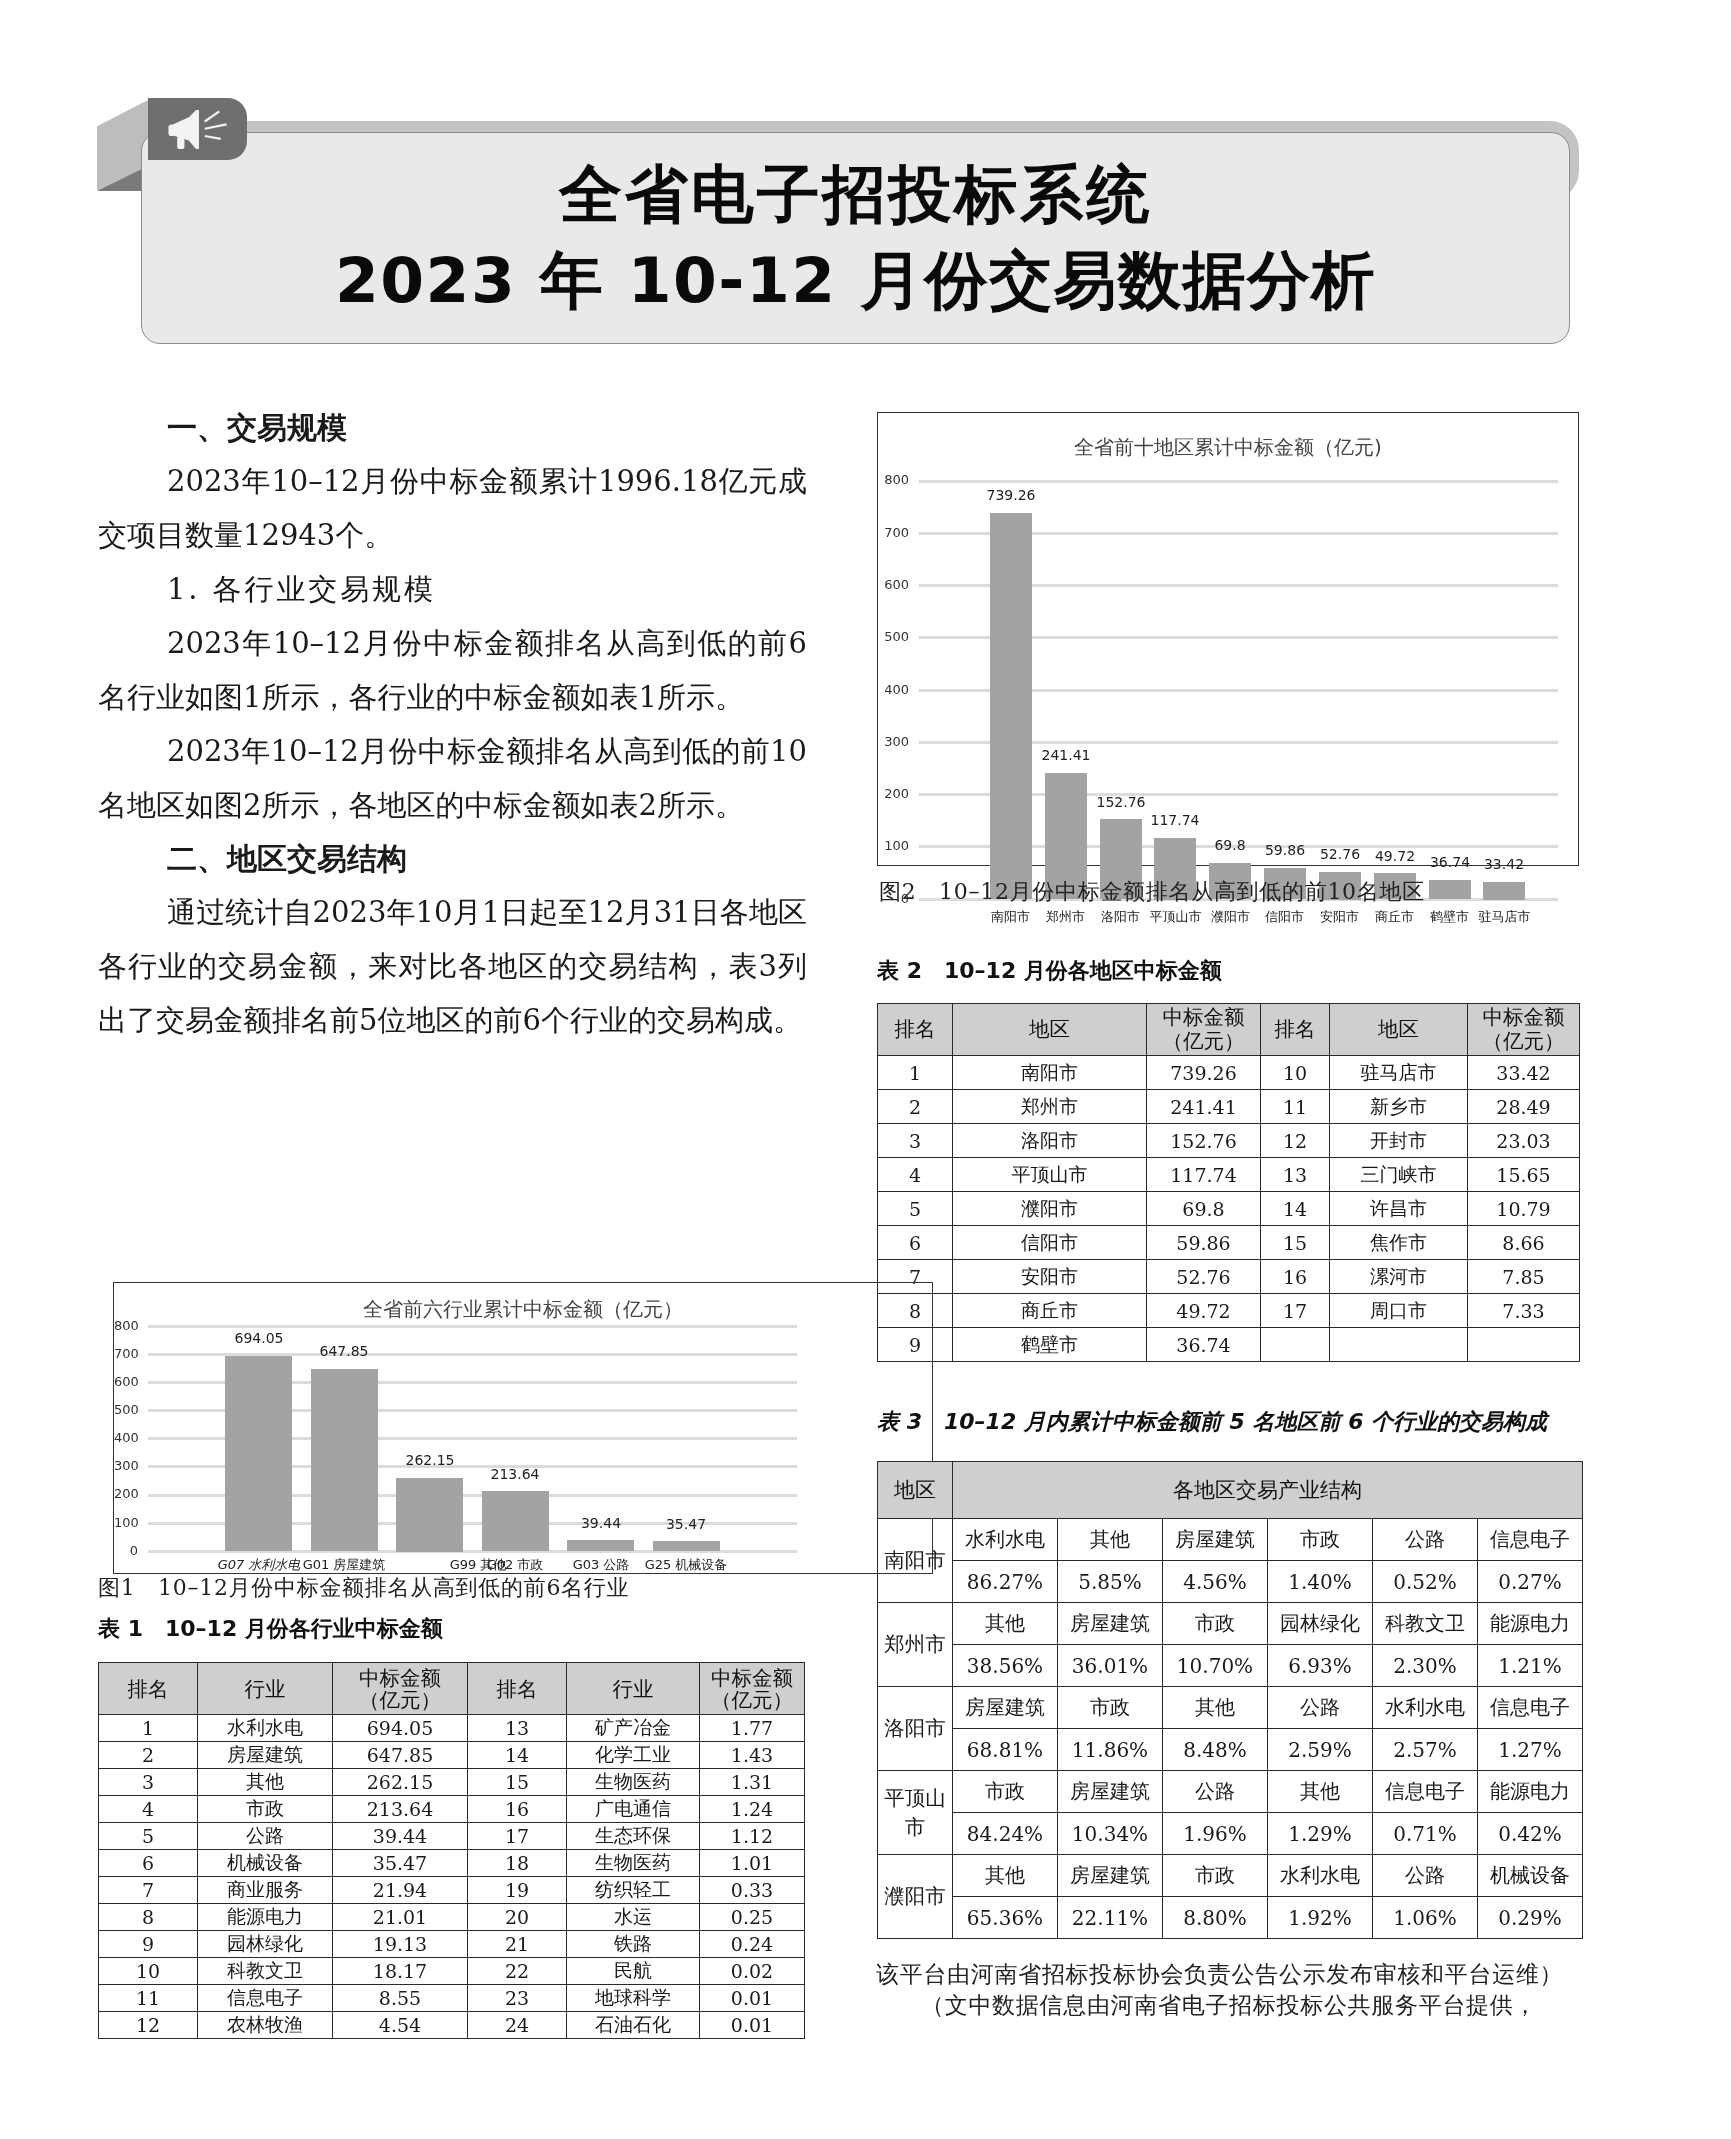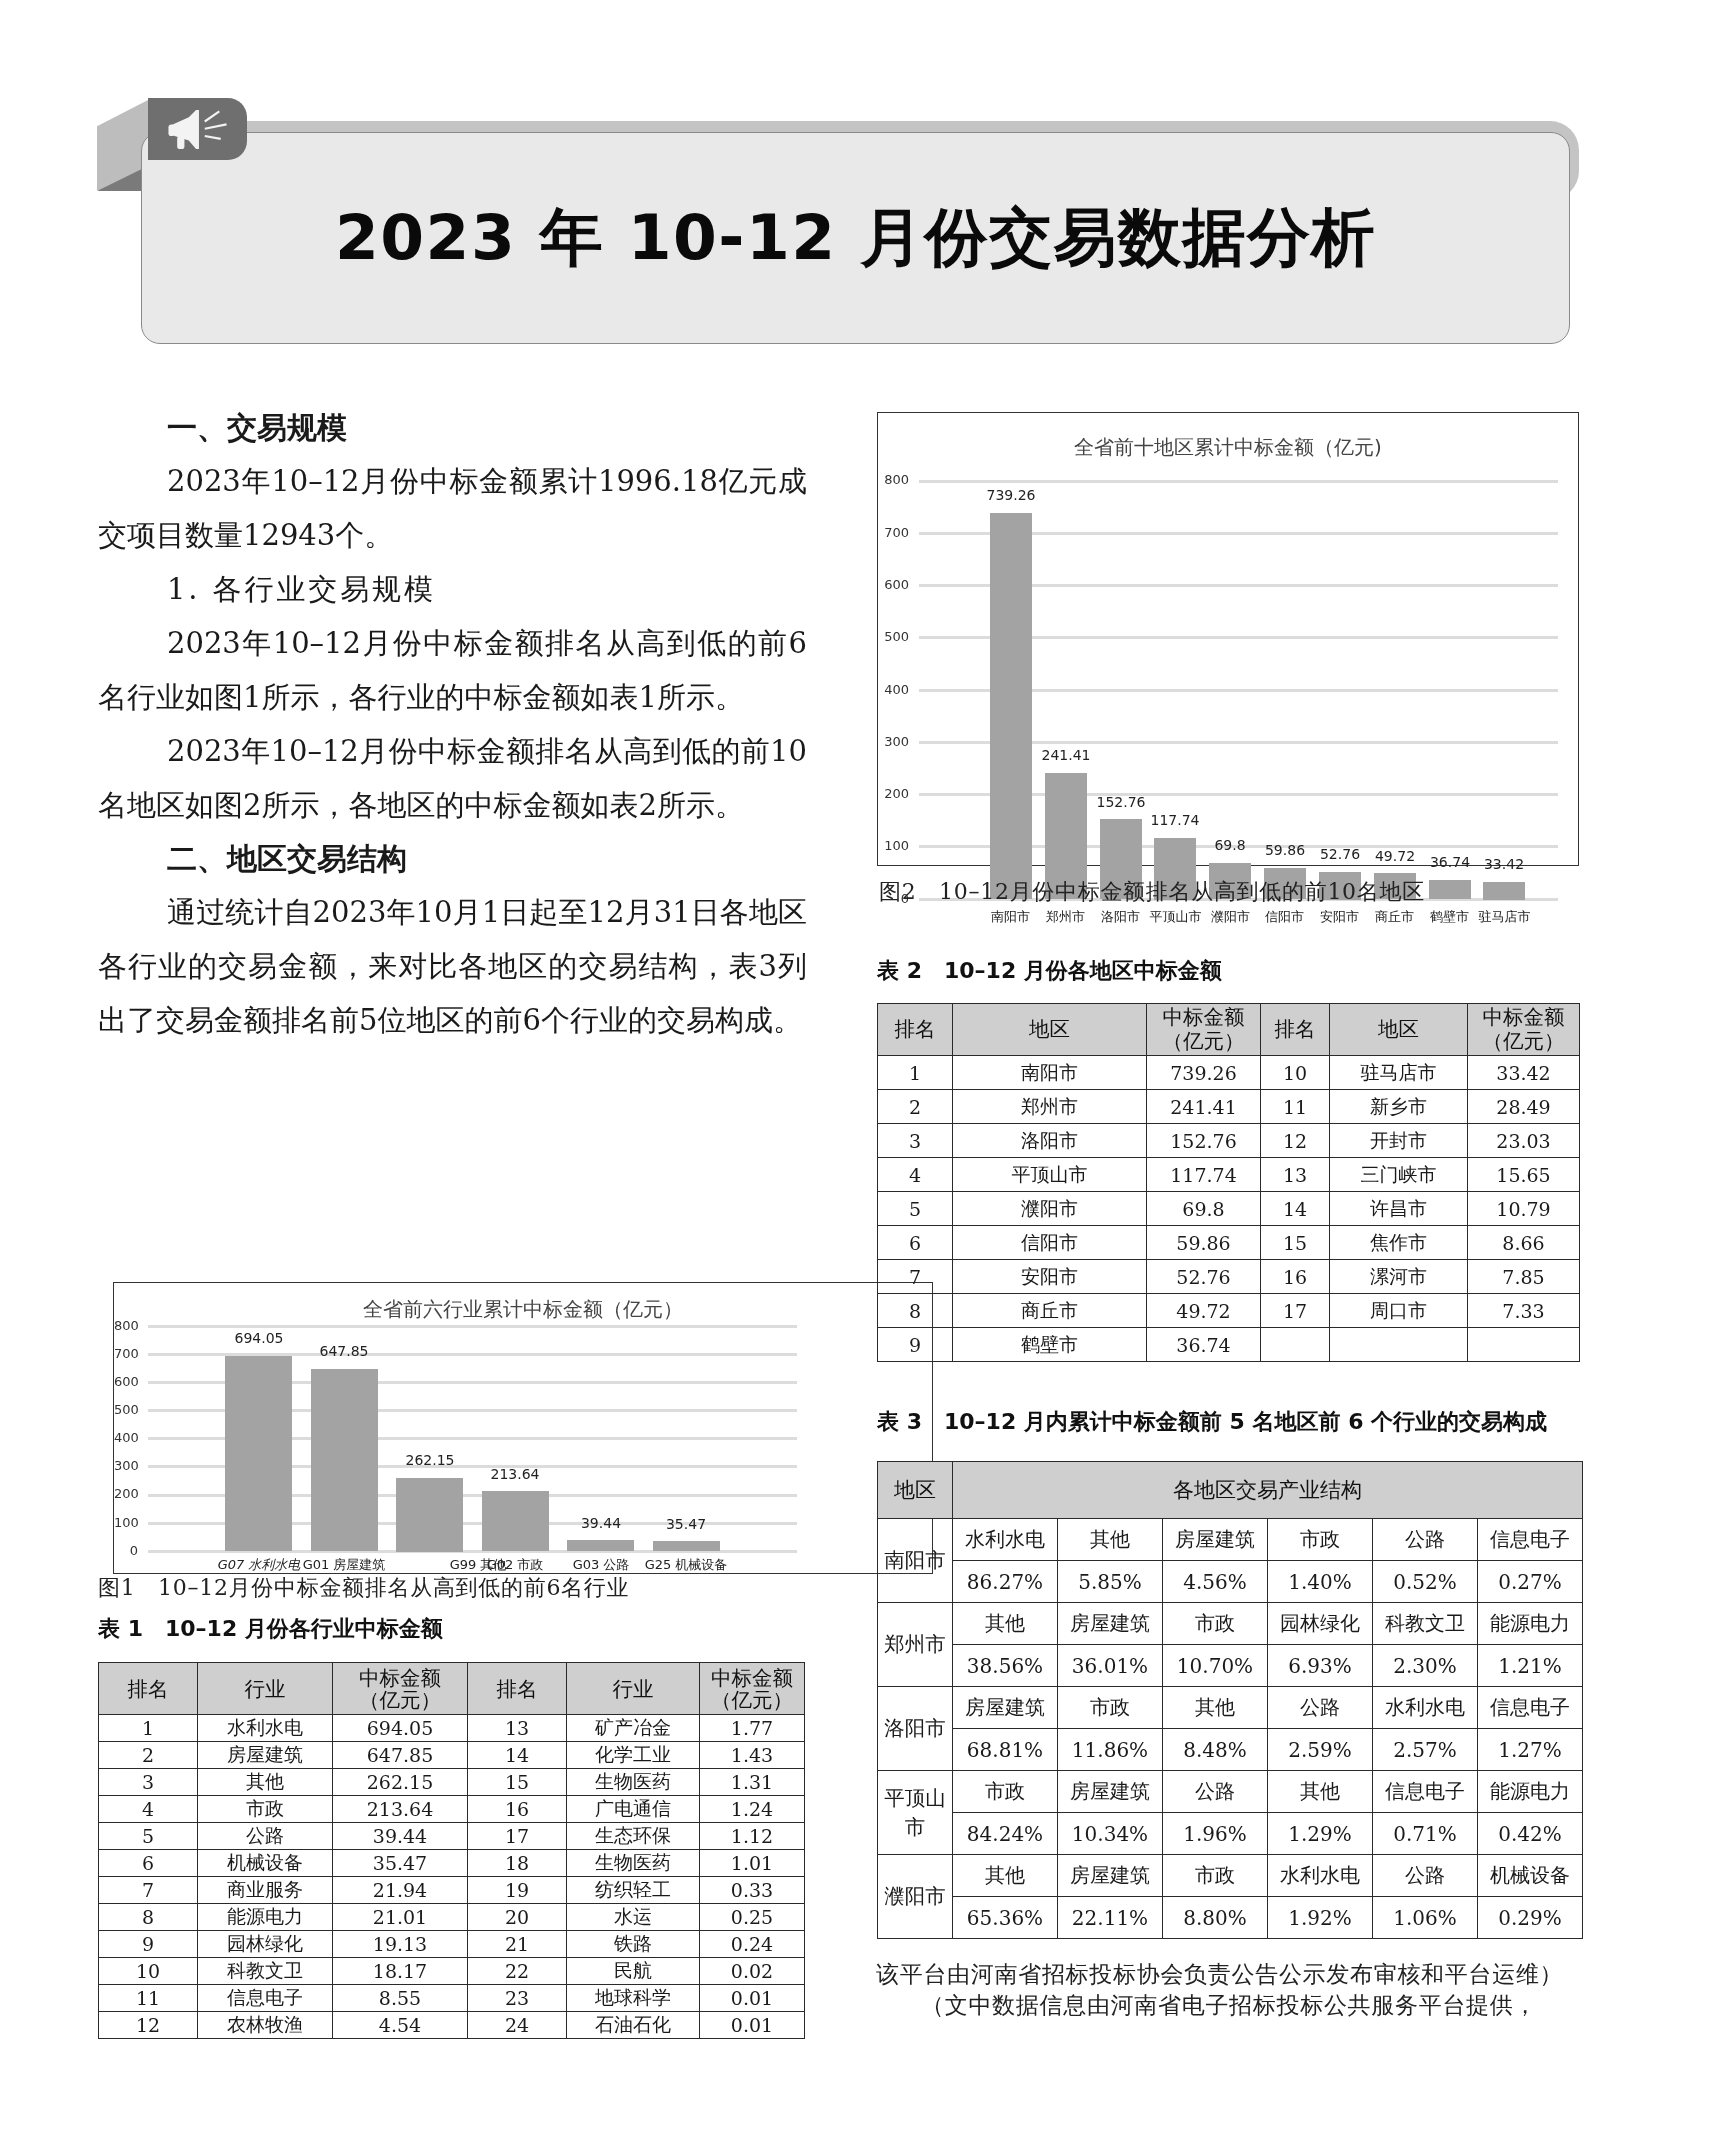--- a/index.html
+++ b/index.html
@@ -77,20 +77,21 @@
     <svg width="67" height="45" viewBox="0 0 92 62">
       <path d="M8 26 L34 14 L44 4 L48 4 L48 58 L44 58 L34 46 L8 38 Z" fill="#f3f3f3"></path>
       <rect x="6" y="24" width="8" height="16" rx="4" fill="#f3f3f3"></rect>
       <rect x="18" y="40" width="10" height="18" rx="4" fill="#f3f3f3"></rect>
       <line x1="56" y1="20" x2="76" y2="6" stroke="#f3f3f3" stroke-width="3"></line>
       <line x1="56" y1="30" x2="86" y2="24" stroke="#f3f3f3" stroke-width="3"></line>
       <line x1="56" y1="40" x2="78" y2="44" stroke="#f3f3f3" stroke-width="3"></line>
     </svg>
   </div>
   <div class="banner-title">
+    <div class="l1">全省电子招投标系统</div>
     <div class="l2">2023 年 10-12 月份交易数据分析</div>
   </div>
 </div>
 
 <div class="col-left">
   <div class="h1">一、交易规模</div>
   <div class="p"><span class="indent"></span><span>2023年10–12月份中标金额累计1996.18亿元成交项目数量12943个。</span></div>
   <div class="sub">1. 各行业交易规模</div>
   <div class="p"><span class="indent"></span><span>2023年10–12月份中标金额排名从高到低的前6名行业如图1所示，各行业的中标金额如表1所示。</span></div>
   <div class="p"><span class="indent"></span><span>2023年10–12月份中标金额排名从高到低的前10名地区如图2所示，各地区的中标金额如表2所示。</span></div>
@@ -405,21 +406,21 @@
         <td>9</td>
         <td>鹤壁市</td>
         <td>36.74</td>
         <td></td>
         <td></td>
         <td></td>
       </tr>
     </tbody>
 </table>
 
-<div class="table-title" style="left:877px; top:1407px;">表 3　10–12 月内累计中标金额前 5 名地区前 6 个行业的交易构成</div>
+<div class="table-title" style="left:877px; top:1407px;font-style:italic;">表 3　10–12 月内累计中标金额前 5 名地区前 6 个行业的交易构成</div>
 <table class="t t3" style="left:877px; top:1461px; width:702px;">
   <colgroup>
       <col style="width:75px">
       <col style="width:105px">
       <col style="width:105px">
       <col style="width:105px">
       <col style="width:105px">
       <col style="width:105px">
       <col style="width:105px">
     </colgroup>

